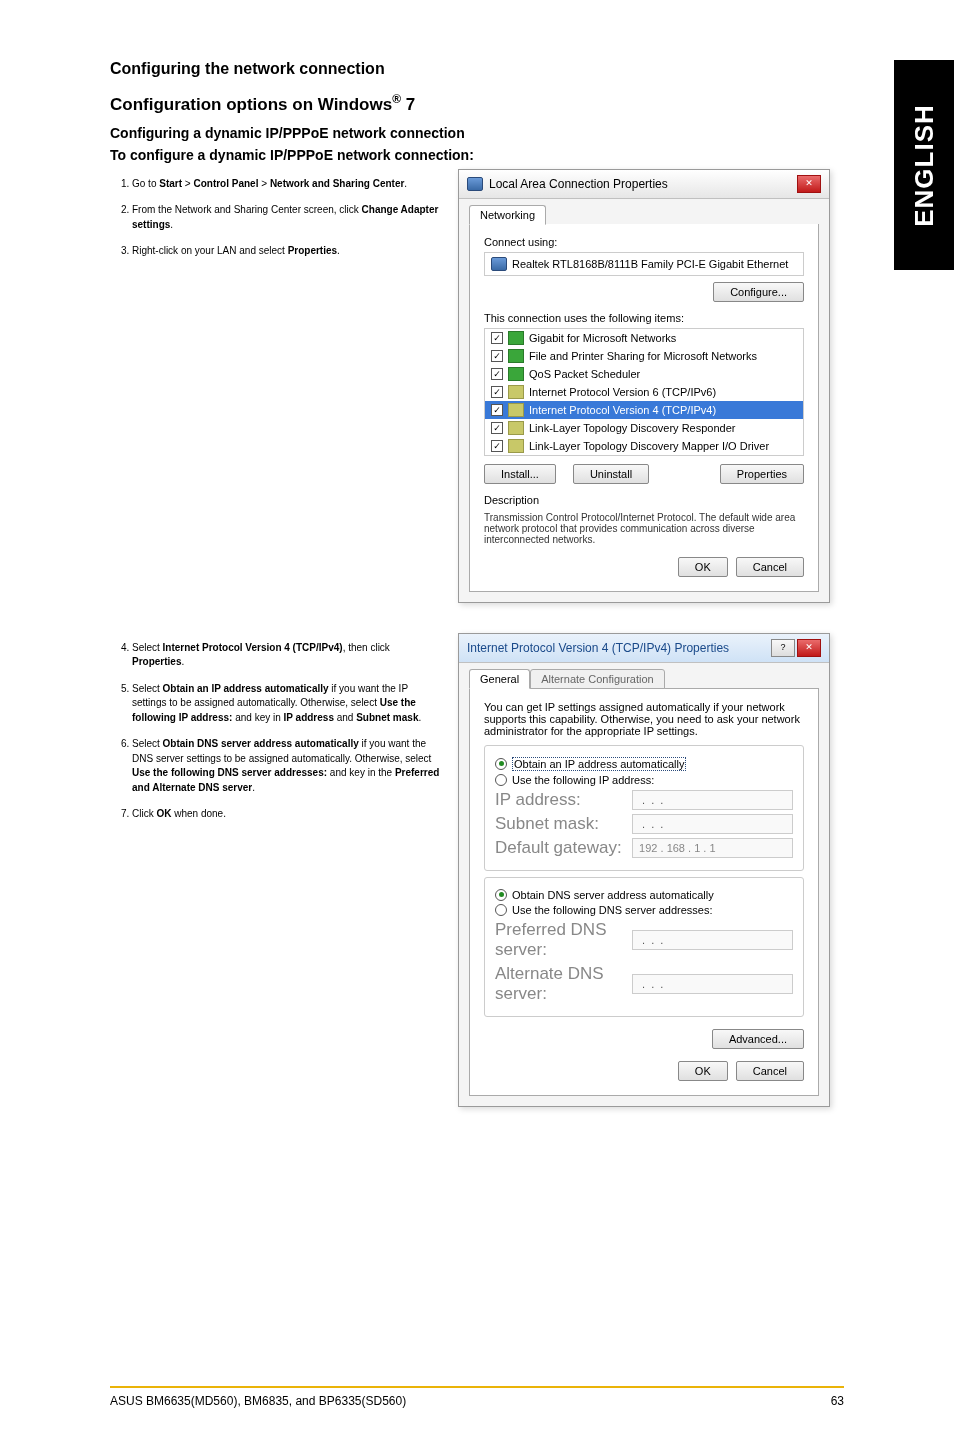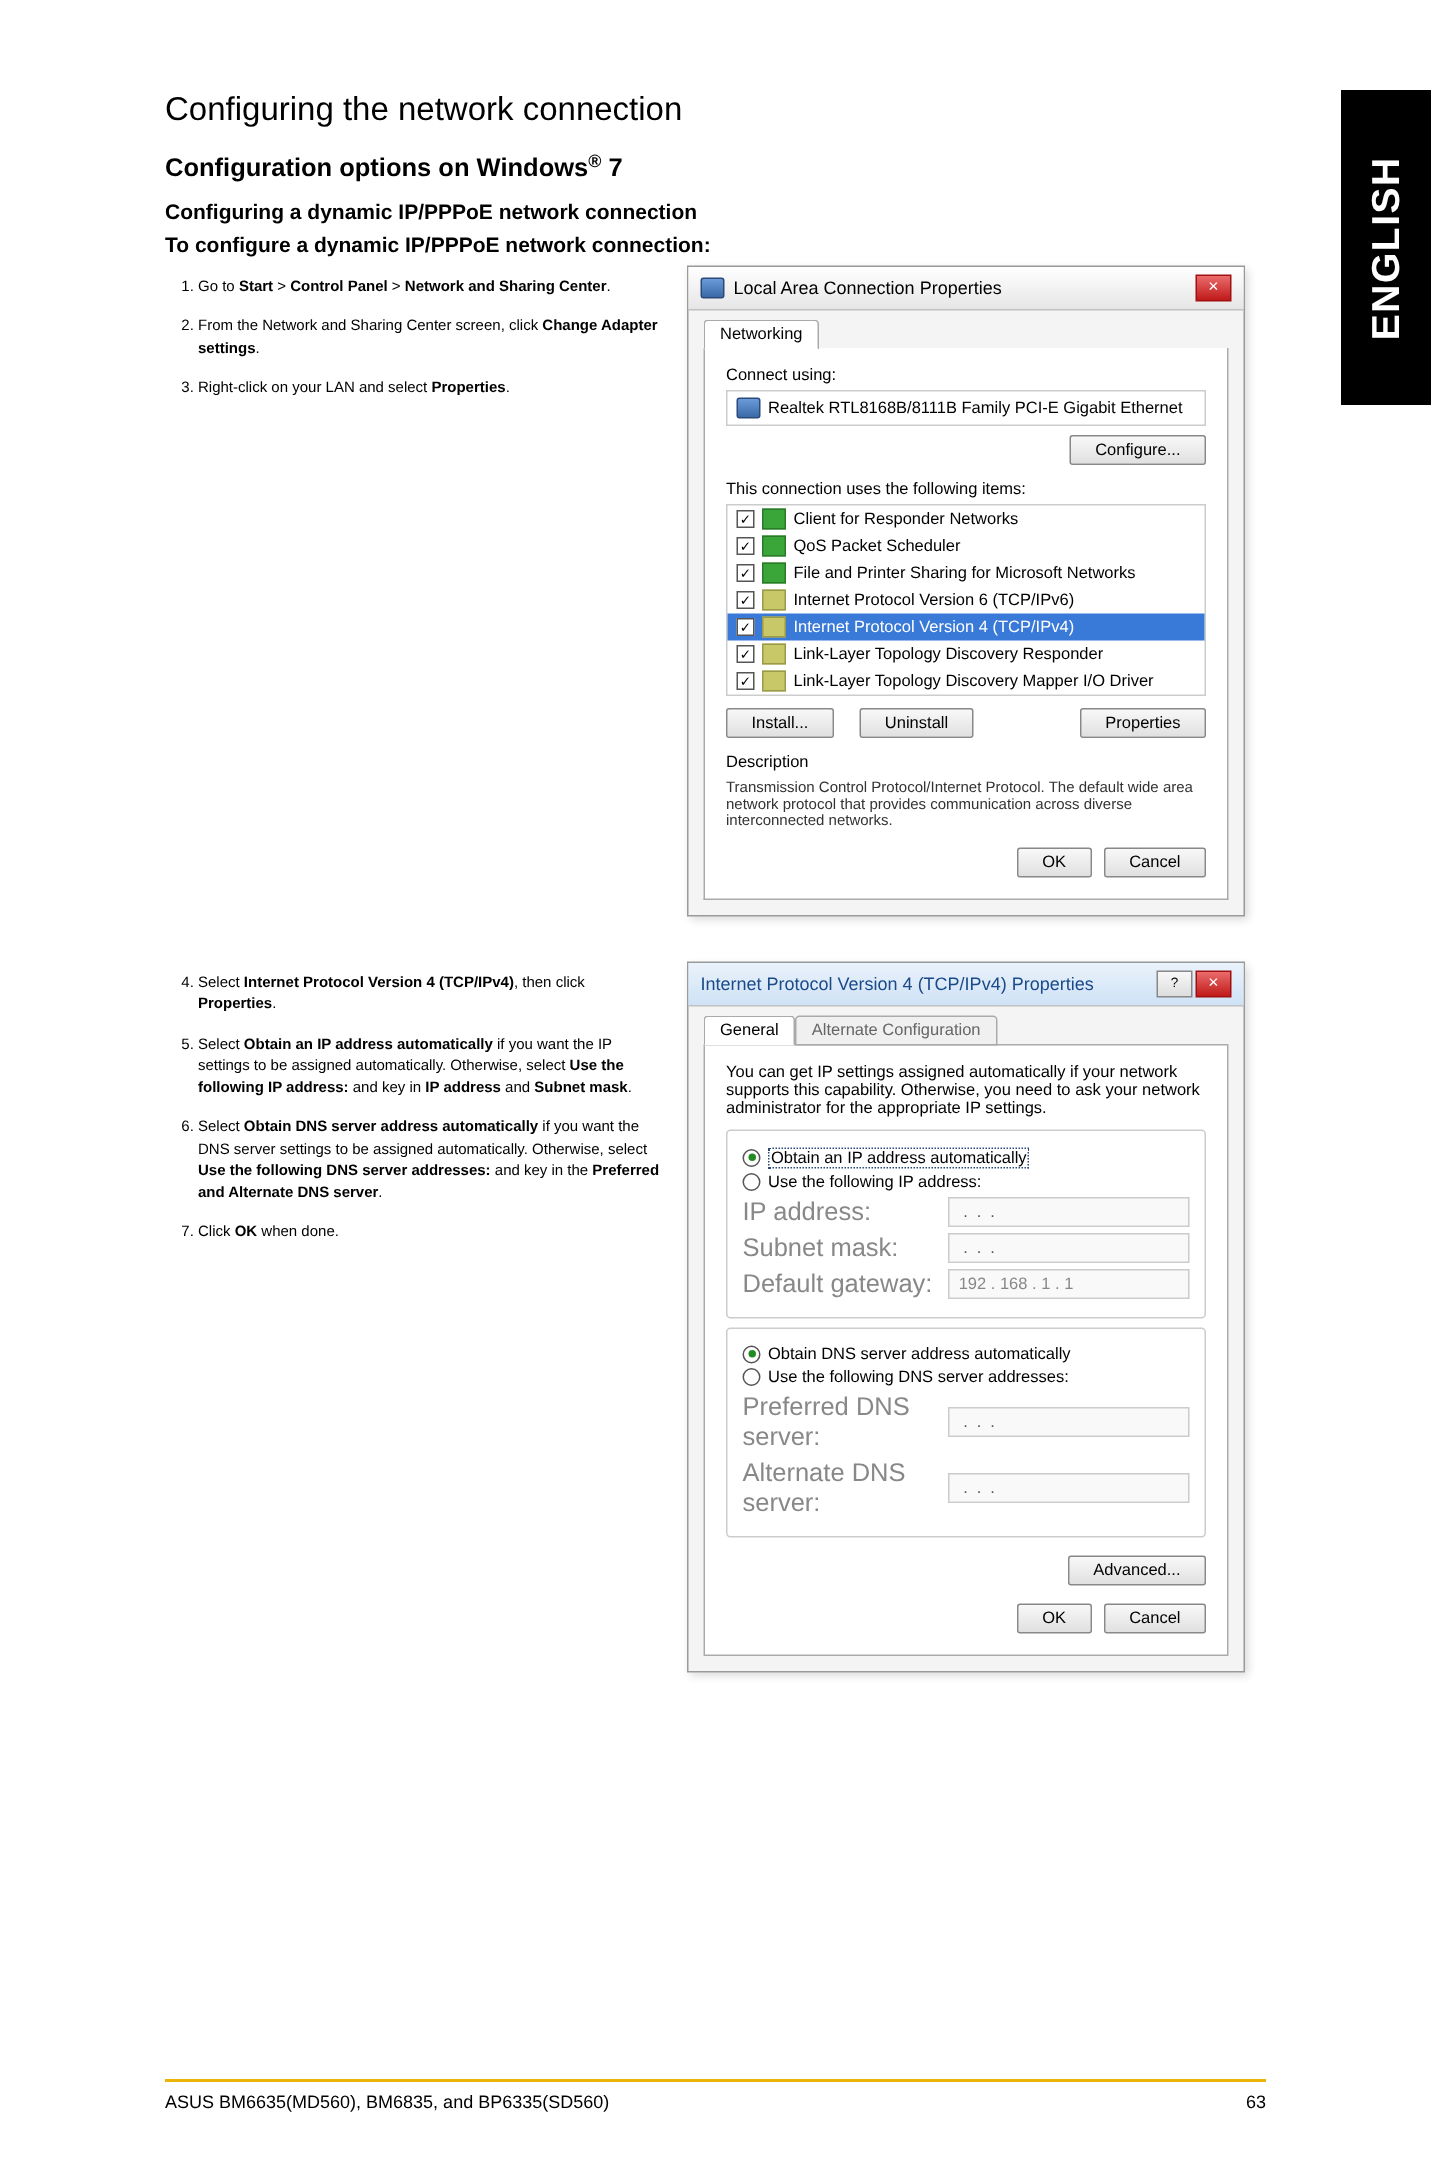--- a/index.html
+++ b/index.html
@@ -28,22 +28,22 @@
     align-items: center;
     justify-content: center;
   }
   .side-tab span {
     transform: rotate(-90deg);
     font-weight: 800;
     font-size: 26px;
     letter-spacing: 1px;
   }
   h1.section-title {
-    font-size: 22px;
-    font-weight: normal;
+    font-size: 16px;
+    font-weight: bold;
     margin: 0 0 14px 0;
   }
   h2.sub-title {
     font-size: 17px;
     font-weight: bold;
     margin: 0 0 10px 0;
   }
   .bold-line {
     font-weight: bold;
     font-size: 14px;
@@ -251,31 +251,31 @@
         </div>
         <div class="configure-row">
           <div class="btn">Configure...</div>
         </div>
         <div class="small-gap"></div>
         <div>This connection uses the following items:</div>
         <div class="item-list">
           <div class="li">
               <span class="cbox checked"></span>
               <span class="small-icon icon-green"></span>
-              <span>Client for Responder Networks</span>
+              <span>Gigabit for Microsoft Networks</span>
+            </div>
+          <div class="li">
+              <span class="cbox checked"></span>
+              <span class="small-icon icon-green"></span>
+              <span>File and Printer Sharing for Microsoft Networks</span>
             </div>
           <div class="li">
               <span class="cbox checked"></span>
               <span class="small-icon icon-green"></span>
               <span>QoS Packet Scheduler</span>
-            </div>
-          <div class="li">
-              <span class="cbox checked"></span>
-              <span class="small-icon icon-green"></span>
-              <span>File and Printer Sharing for Microsoft Networks</span>
             </div>
           <div class="li">
               <span class="cbox checked"></span>
               <span class="small-icon icon-yel"></span>
               <span>Internet Protocol Version 6 (TCP/IPv6)</span>
             </div>
           <div class="li sel">
               <span class="cbox checked"></span>
               <span class="small-icon icon-yel"></span>
               <span>Internet Protocol Version 4 (TCP/IPv4)</span>

